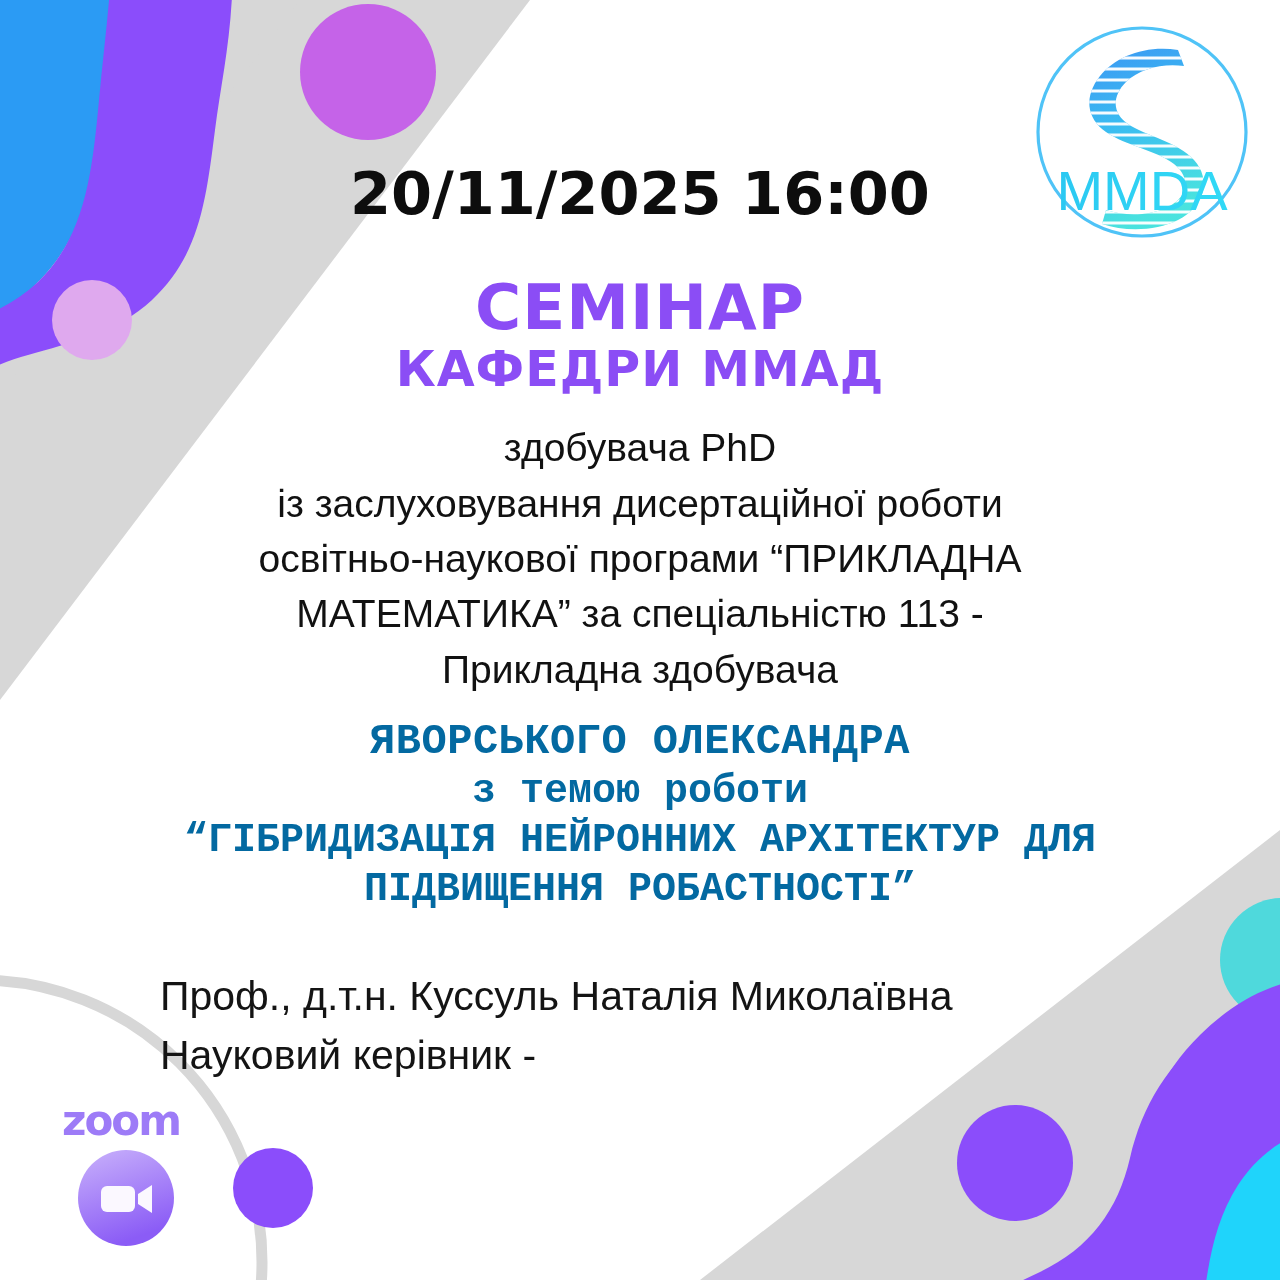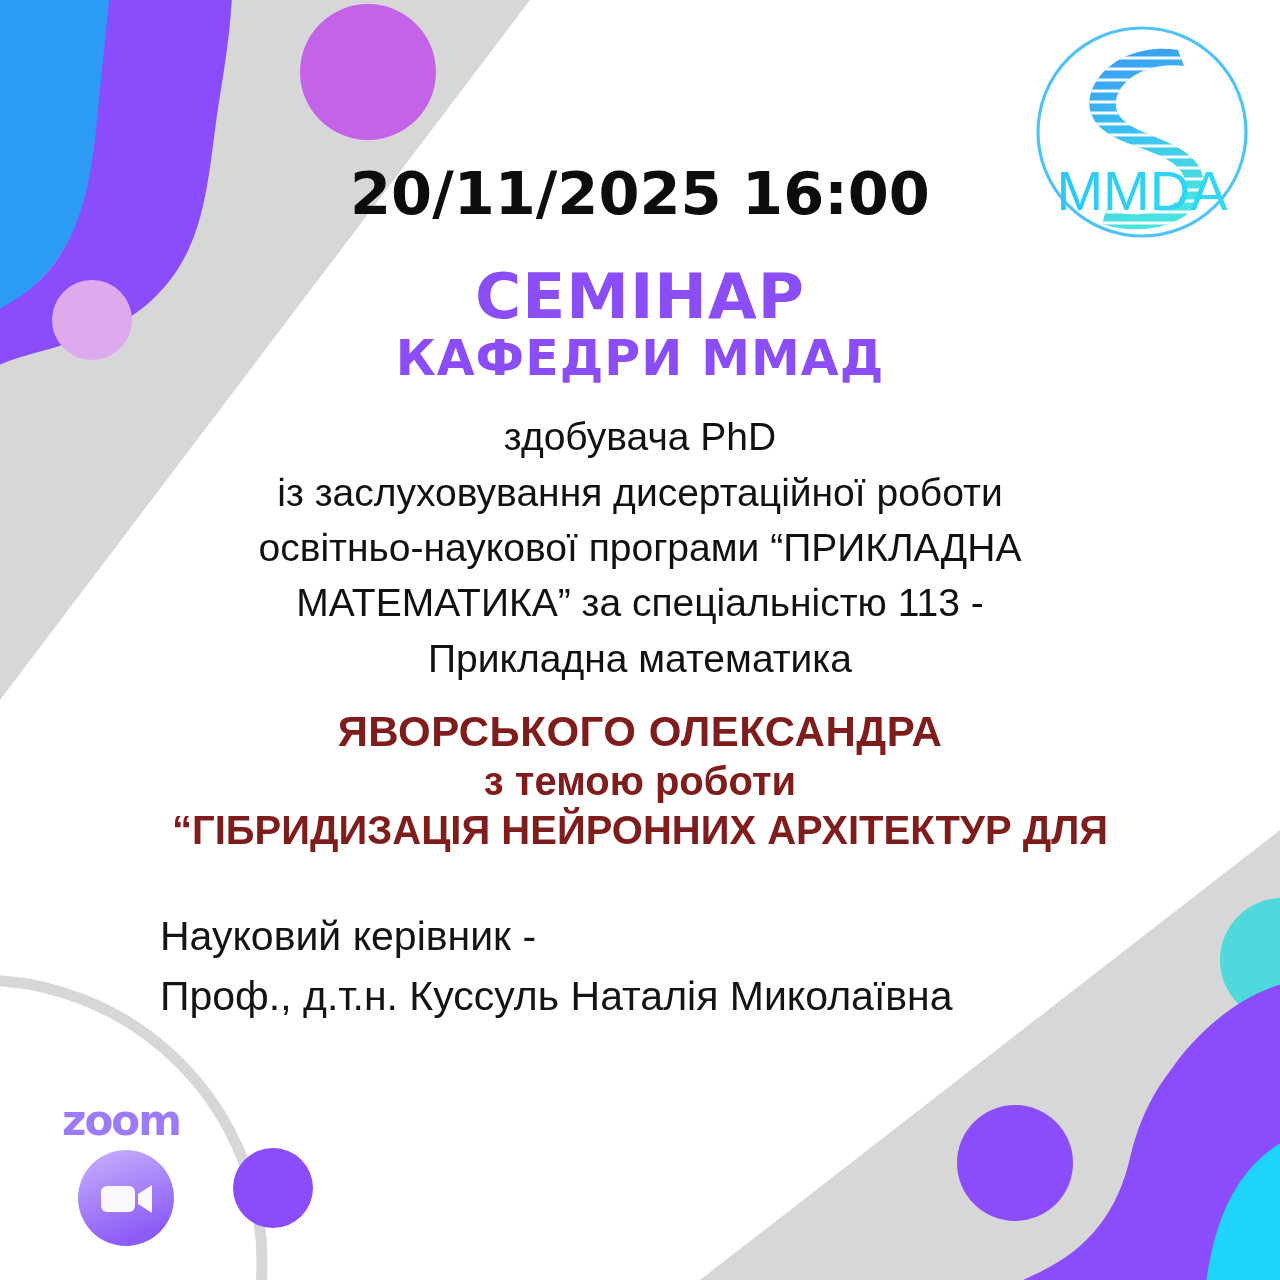--- a/index.html
+++ b/index.html
@@ -73,21 +73,21 @@
     margin-top: 155px;
     font-family: "DejaVu Sans", sans-serif;
     font-size: 59px;
     font-weight: 700;
     letter-spacing: 0px;
     color: #0d0d0d;
     text-align: center;
     line-height: 1.05;
   }
   .headline {
-    margin-top: 37px;
+    margin-top: 48px;
     font-family: "DejaVu Sans", sans-serif;
     font-size: 63px;
     font-weight: 700;
     color: #8B4DF5;
     text-align: center;
     line-height: 1.12;
     letter-spacing: 1px;
     text-transform: uppercase;
   }
   .headline .l2 {
@@ -103,23 +103,23 @@
     text-align: center;
     line-height: 1.42;
     font-weight: 400;
   }
   .body-block .ln {
     display: block;
   }
   .bold-block {
     margin-top: 20px;
     width: 1220px;
-    font-family: Liberation Sans, sans-serif;
+    font-family: Liberation Mono, monospace;
     font-weight: 700;
-    color: #7f1d1d;
+    color: #0369a1;
     text-align: center;
     line-height: 1.22;
   }
   .bold-block .name {
     display: block;
     font-size: 42px;
     letter-spacing: 0.5px;
   }
   .bold-block .with-topic {
     display: block;
@@ -294,28 +294,29 @@
     <div class="headline">
       <span>СЕМІНАР</span>
       <span class="l2">КАФЕДРИ ММАД</span>
     </div>
 
     <div class="body-block">
       <span class="ln">здобувача PhD</span>
       <span class="ln">із заслуховування дисертаційної роботи</span>
       <span class="ln">освітньо-наукової програми “ПРИКЛАДНА</span>
       <span class="ln">МАТЕМАТИКА”  за спеціальністю 113 -</span>
-      <span class="ln">Прикладна математика</span>
+      <span class="ln">Прикладна здобувача</span>
     </div>
 
     <div class="bold-block">
       <span class="name">ЯВОРСЬКОГО ОЛЕКСАНДРА</span>
       <span class="with-topic">з темою роботи</span>
       <span class="topic">“ГІБРИДИЗАЦІЯ НЕЙРОННИХ АРХІТЕКТУР ДЛЯ</span>
+      <span class="topic">ПІДВИЩЕННЯ РОБАСТНОСТІ”</span>
     </div>
 
     <div class="supervisor">
+      <span class="ln">Проф., д.т.н. Куссуль Наталія Миколаївна</span>
       <span class="ln">Науковий керівник -</span>
-      <span class="ln">Проф., д.т.н. Куссуль Наталія Миколаївна</span>
     </div>
 
   </div>
 </div>
 
 </body></html>

